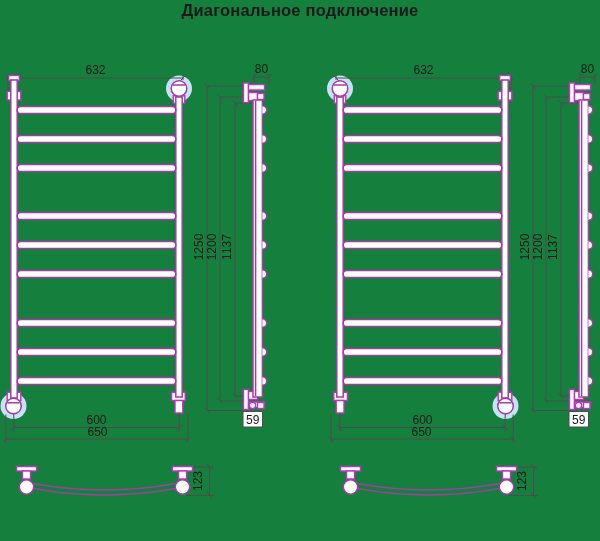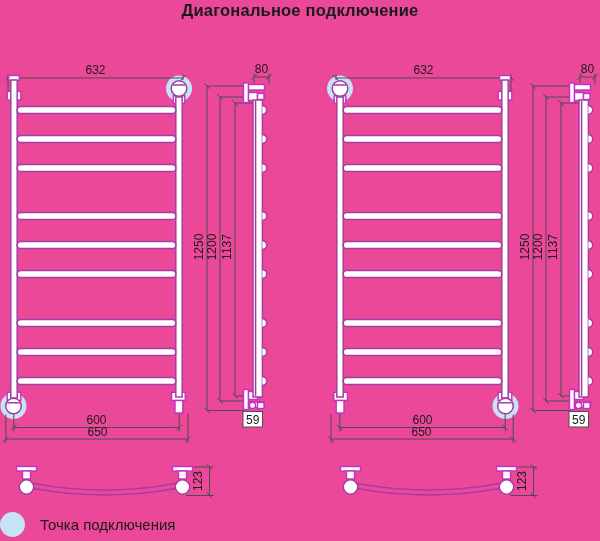--- a/index.html
+++ b/index.html
@@ -1,16 +1,16 @@
 <!DOCTYPE html>
 <html><head>
 <meta charset="utf-8">
 <style>
   html,body{margin:0;padding:0;background:#fff;}
-  .canvas{position:relative;width:600px;height:541px;background:#ec4899;overflow:hidden;
+  .canvas{position:relative;width:600px;height:541px;background:#15803d;overflow:hidden;
           font-family:"Liberation Sans", sans-serif;}
   .title{position:absolute;top:1px;left:0;width:100%;text-align:center;
          font-size:16.5px;font-weight:700;color:#1a1a1a;margin:0;letter-spacing:0.2px;}
   svg{position:absolute;left:0;top:0;}
   .dl{marker-start:url(#tk);marker-end:url(#tk);}
   .lbl text{font-family:"Liberation Sans", sans-serif;font-size:12px;}
   .legend{position:absolute;left:0;top:512px;display:flex;align-items:center;}
   .legend-marker{width:25px;height:25px;border-radius:50%;background:#c6e3f5;flex:0 0 auto;}
   .legend-label{margin-left:15px;font-size:15px;color:#1a1a1a;}
 </style>
@@ -160,17 +160,13 @@
         <text transform="translate(542 247) rotate(-90)" text-anchor="middle">1200</text>
         <text transform="translate(557 247) rotate(-90)" text-anchor="middle">1137</text>
         <text x="422.5" y="424" text-anchor="middle">600</text>
         <text x="421.5" y="435.5" text-anchor="middle">650</text>
         <text x="578.8" y="424" text-anchor="middle">59</text>
         <text transform="translate(525.5 481) rotate(-90)" text-anchor="middle">123</text>
       </g>
     </g>
   </svg>
 
-  <div class="legend">
-    <span class="legend-marker"></span>
-    <span class="legend-label">Точка подключения</span>
-  </div>
 </div>
 
 </body></html>

